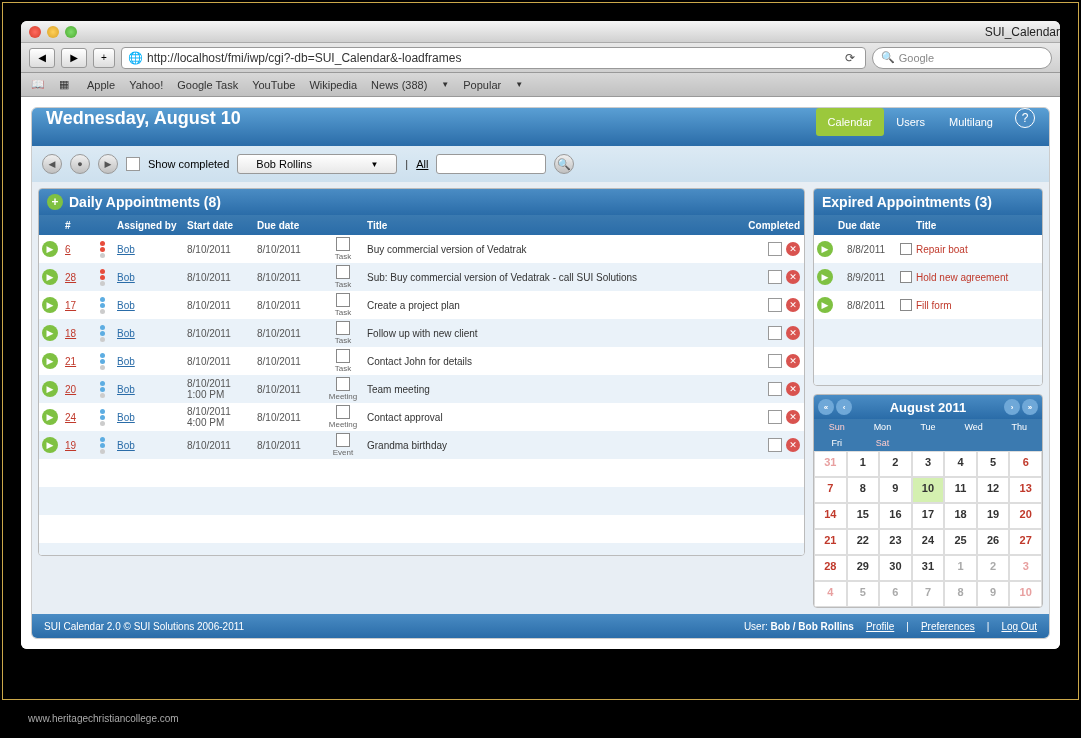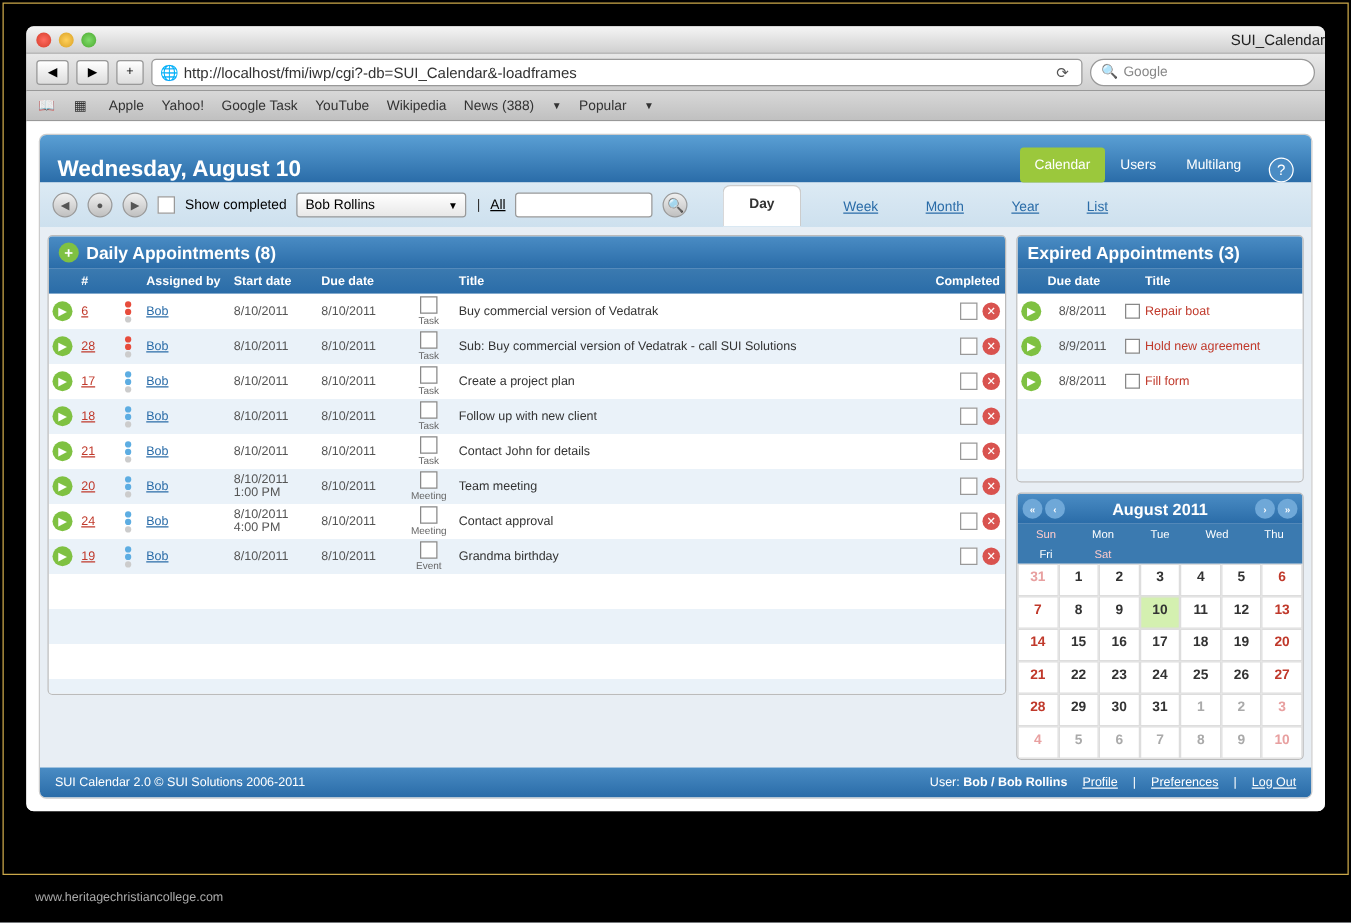--- a/index.html
+++ b/index.html
@@ -16,29 +16,29 @@
 .toolbar{height:30px;background:linear-gradient(#e8e8e8,#cfcfcf);display:flex;align-items:center;padding:0 8px;gap:6px;border-bottom:1px solid #999}
 .navbtn{width:26px;height:20px;background:linear-gradient(#fff,#ddd);border:1px solid #999;border-radius:3px;display:flex;align-items:center;justify-content:center;font-size:10px}
 .urlbar{flex:1;height:22px;background:#fff;border:1px solid #999;border-radius:4px;display:flex;align-items:center;padding:0 6px;font-size:12px;color:#333}
 .refresh{width:18px;text-align:center;color:#555}
 .searchbar{width:180px;height:22px;background:#fff;border:1px solid #999;border-radius:11px;display:flex;align-items:center;padding:0 8px;font-size:11px;color:#888}
 .bookbar{height:24px;background:linear-gradient(#d8d8d8,#c0c0c0);display:flex;align-items:center;gap:14px;padding:0 10px;font-size:11px;color:#333;border-bottom:1px solid #999}
 .bk{cursor:pointer}
 .bkicon{width:14px;height:14px;display:inline-block}
 .content{background:#fff;padding:10px}
 .app{border-radius:6px;overflow:hidden;border:1px solid #ccc}
-.apphdr{height:38px;background:linear-gradient(#5a9fd4,#2a6ca8);display:flex;align-items:flex-end;padding:0 14px;color:#fff}
+.apphdr{height:38px;background:linear-gradient(#5a9fd4,#2a6ca8);display:flex;align-items:flex-start;padding:0 14px;color:#fff}
 .apptitle{font-size:18px;font-weight:bold;flex:1}
 .tabbtn{padding:8px 12px;font-size:11px;color:#fff;cursor:pointer}
 .tabbtn.active{background:#9bc83c;border-radius:3px}
 .helpbtn{width:20px;height:20px;border-radius:50%;background:#4a8cc4;display:flex;align-items:center;justify-content:center;color:#fff;font-size:12px;margin-left:10px;border:1px solid #fff}
 .filterbar{height:36px;background:linear-gradient(#dceaf4,#cde0ee);display:flex;align-items:center;padding:0 10px;gap:8px;font-size:11px}
 .circbtn{width:20px;height:20px;border-radius:50%;background:linear-gradient(#f0f0f0,#c0c0c0);border:1px solid #999;display:flex;align-items:center;justify-content:center;font-size:9px;color:#555}
 .chk{width:14px;height:14px;background:#fff;border:1px solid #999}
-.dropdown{width:136px;height:20px;background:linear-gradient(#fff,#e8e8e8);border:1px solid #999;border-radius:3px;display:flex;align-items:center;padding:0 6px;font-size:11px}
+.dropdown{width:160px;height:20px;background:linear-gradient(#fff,#e8e8e8);border:1px solid #999;border-radius:3px;display:flex;align-items:center;padding:0 18px;font-size:11px}
 .searchfld{width:110px;height:20px;background:#fff;border:1px solid #999;border-radius:3px}
 .srchbtn{width:20px;height:20px;border-radius:50%;background:linear-gradient(#f0f0f0,#c0c0c0);border:1px solid #999;display:flex;align-items:center;justify-content:center}
 .viewtabs{display:flex;align-items:flex-end;margin-left:20px;gap:30px}
 .vtab{font-size:11px;color:#2a6ca8;text-decoration:underline;cursor:pointer;padding:8px 4px}
 .vtab.active{background:#fff;border:1px solid #ccc;border-bottom:none;border-radius:6px 6px 0 0;padding:8px 20px 12px;text-decoration:none;color:#333;font-weight:bold;margin-bottom:-1px}
 .mainrow{display:flex;gap:8px;padding:6px;background:#e8eef4}
 .leftcol{flex:1}
 .rightcol{width:230px}
 .panel{background:#fff;border:1px solid #bbb;border-radius:4px;overflow:hidden}
 .panelhdr{height:26px;background:linear-gradient(#4a8cc4,#2a6ca8);color:#fff;display:flex;align-items:center;padding:0 8px;font-size:14px;font-weight:bold}
@@ -147,27 +147,20 @@
   <div class="chk"></div>
   <span>Show completed</span>
   <div class="dropdown">
     <span>Bob Rollins</span>
     <span style="margin-left:auto;font-size:8px">▼</span>
   </div>
   <span style="color:#333">|</span>
   <span style="text-decoration:underline">All</span>
   <div class="searchfld"></div>
   <div class="srchbtn">🔍</div>
-  <div class="viewtabs">
-    <div class="vtab active">Day</div>
-    <div class="vtab">Week</div>
-    <div class="vtab">Month</div>
-    <div class="vtab">Year</div>
-    <div class="vtab">List</div>
-  </div>
 </div>
 
 <div class="mainrow">
 <div class="leftcol">
 <div class="panel">
   <div class="panelhdr">
     <div class="addbtn">+</div>
     <span>Daily Appointments (8)</span>
   </div>
   <div class="colhdr">

